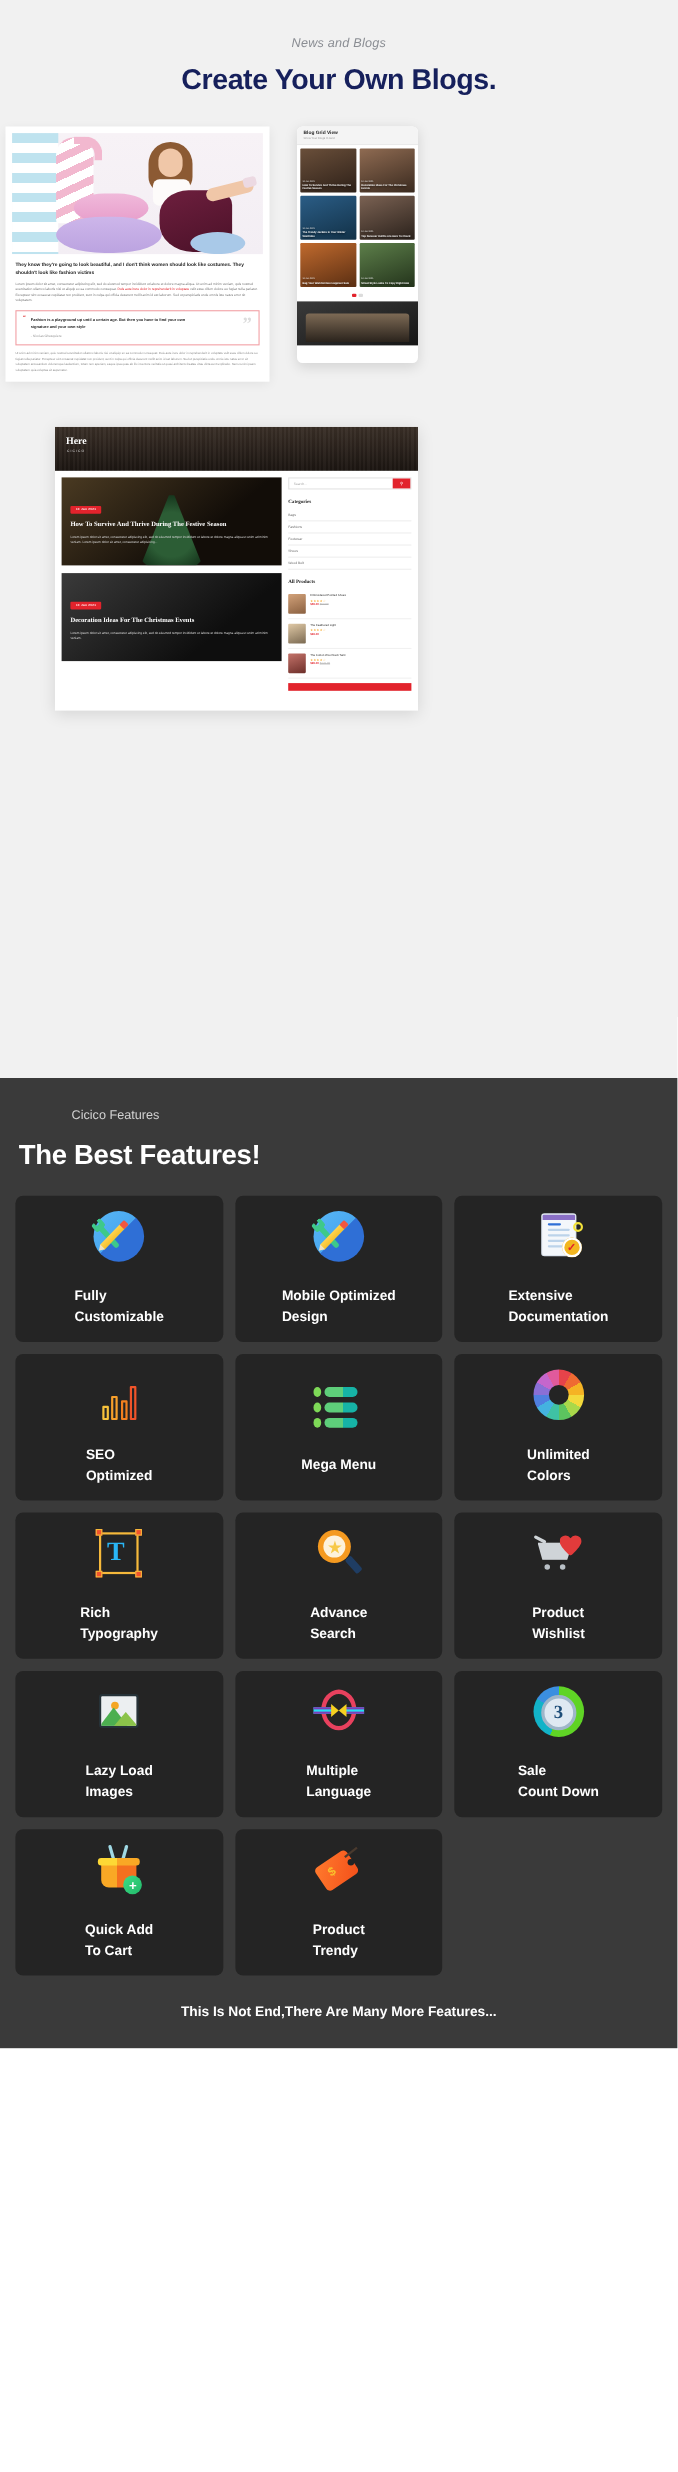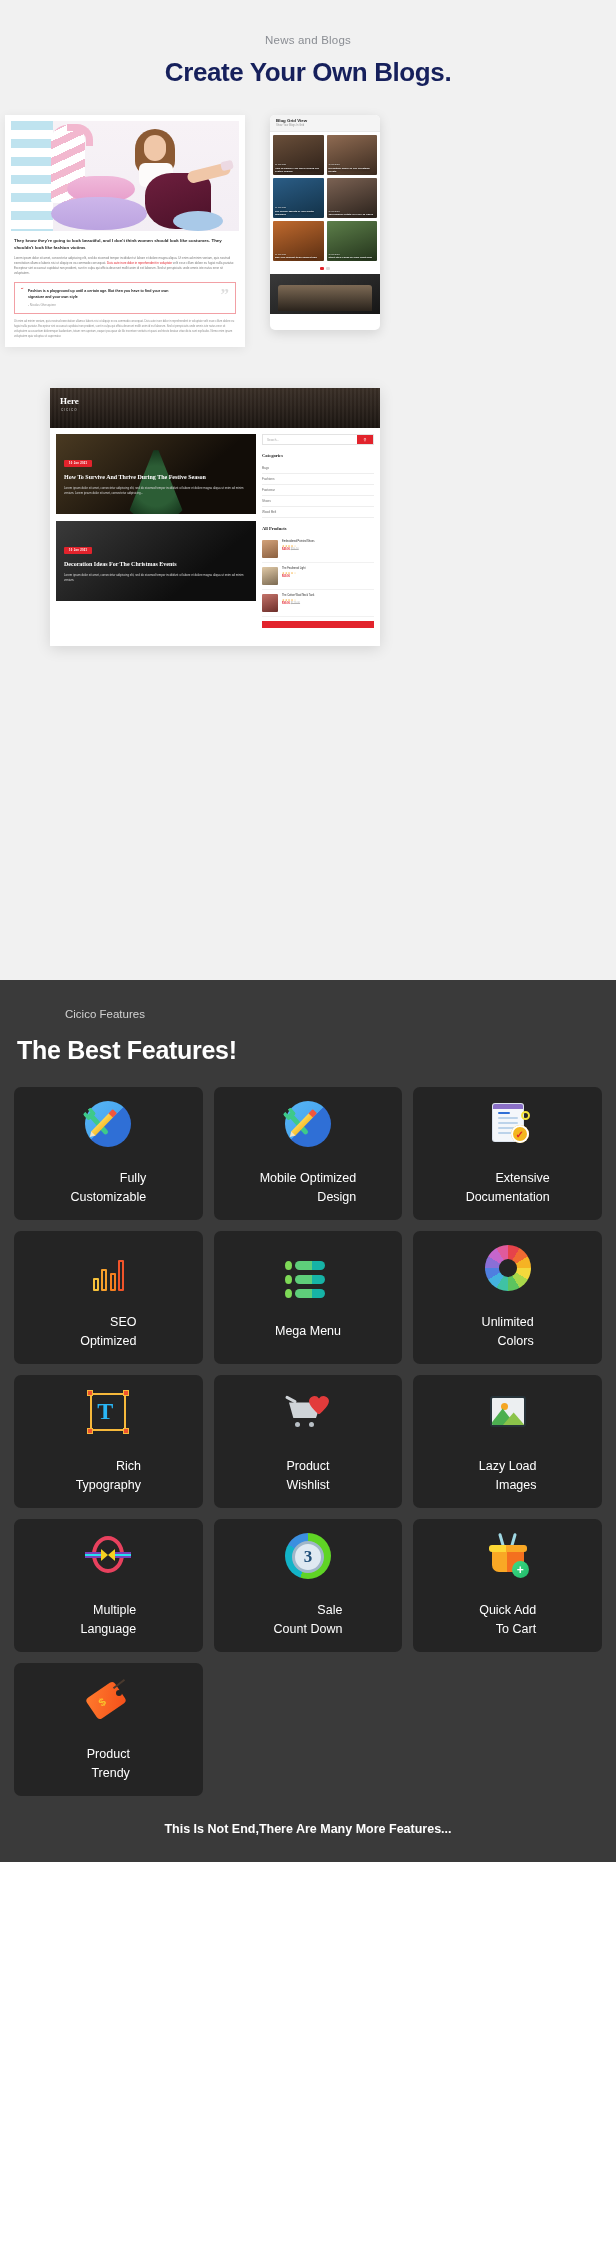--- a/index.html
+++ b/index.html
@@ -17,20 +17,21 @@
     width: 616px;
     height: 980px;
     position: relative;
   }
   .eyebrow {
     text-align: center;
     color: #8a8d93;
     font-size: 11.5px;
     letter-spacing: .2px;
     margin-bottom: 11px;
+    font-style: italic;
   }
   .blog-title {
     text-align: center;
     color: #16205c;
     font-size: 26px;
     font-weight: bold;
     letter-spacing: -.4px;
     margin-bottom: 27px;
   }
 
@@ -269,21 +270,21 @@
   .feat-grid { display: grid; grid-template-columns: repeat(3, 1fr); gap: 11px; }
   .feat-card {
     background: #242424;
     border-radius: 7px;
     height: 133px;
     display: flex; flex-direction: column; align-items: center; justify-content: center;
     padding: 10px 6px;
   }
   .feat-icon { width: 46px; height: 46px; margin-bottom: 22px; position: relative; }
   .feat-label {
-    color: #ffffff; font-size: 12.5px; font-weight: normal; text-align: right;
+    color: #ffffff; font-size: 12.5px; font-weight: bold; text-align: left;
     line-height: 1.45;
   }
   .feat-footer {
     color: #ffffff; font-size: 12.5px; font-weight: bold; text-align: center;
     margin-top: 26px;
   }
 
   
   .ic-circle { position: absolute; inset: 0; border-radius: 50%; }
   .ic-tools .ic-circle { background: linear-gradient(135deg,#59b7f7 0%,#4aa8f0 48%,#2f6fd6 49%,#2f6fd6 100%); }
@@ -774,20 +775,31 @@
           <span class="h h2"></span>
           <span class="h h3"></span>
           <span class="h h4"></span>
       </div>
       <div class="feat-label">
         <span>Rich</span><br>
         <span>Typography</span>
       </div>
     </div>
 
+    <div class="feat-card">
+      <div class="feat-icon ic-search">
+        <span class="handle"></span>
+          <span class="glass"></span>
+          <span class="star"></span>
+      </div>
+      <div class="feat-label">
+        <span>Advance</span><br>
+        <span>Search</span>
+      </div>
+    </div>
 
     <div class="feat-card">
       <div class="feat-icon ic-cart">
         <span class="handle"></span>
           <span class="body"></span>
         <span class="w w1"></span>
           <span class="w w2"></span>
           <span class="heart"></span>
       </div>
       <div class="feat-label">

